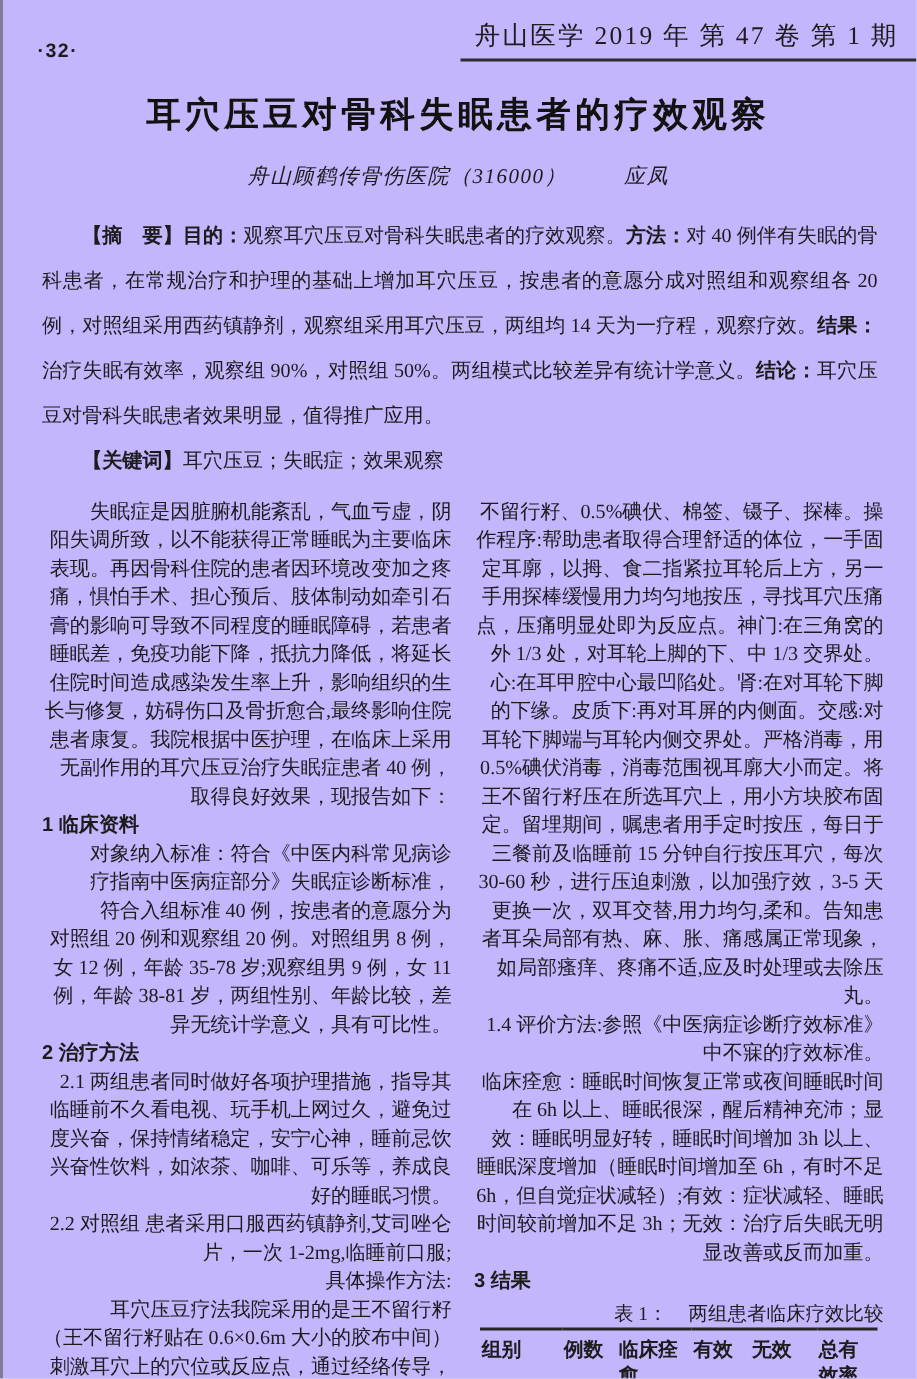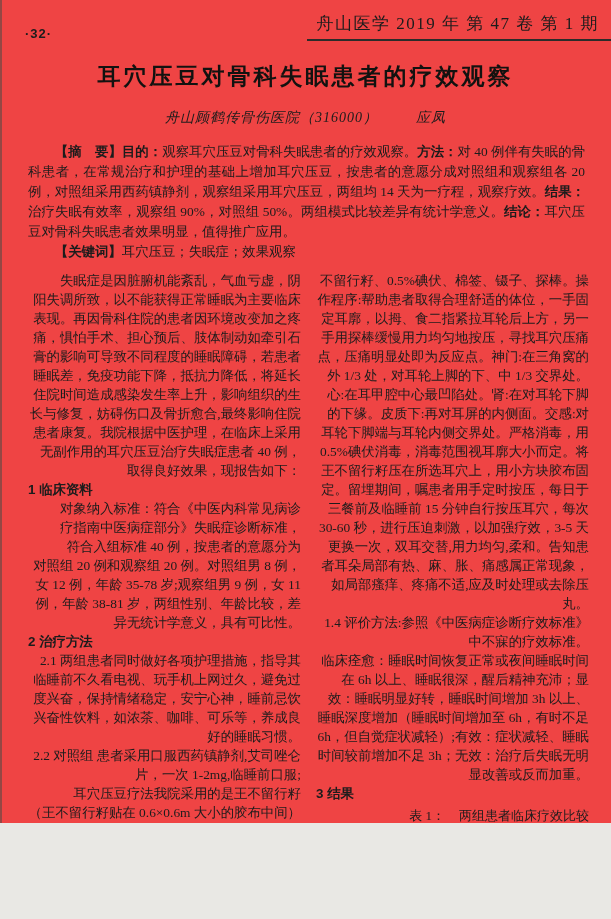--- a/index.html
+++ b/index.html
@@ -3,22 +3,22 @@
 <meta charset="utf-8">
 <style>
   html, body { margin: 0; padding: 0; }
   body {
     width: 611px; height: 919px;
     background: #e9e8e4;
     font-family: "Liberation Serif", "DejaVu Serif", serif;
   }
   .page {
     position: relative;
-    width: 611px; height: 823px;
-    background: #ef4444;
+    width: 611px; height: 919px;
+    background: #c4b5fd;
     color: #1c1c1c;
     overflow: hidden;
     box-sizing: border-box;
   }
   .scan-edge {
     position: absolute; left: 0; top: 0;
     width: 2px; height: 100%;
     background: #4a4a46; opacity: 0.55;
   }
   .page-header {
@@ -44,21 +44,21 @@
     color: #121210;
   }
   .byline {
     margin-top: 17px;
     text-align: center;
     font-size: 14px; font-style: italic; letter-spacing: 1px;
   }
   .byline .author { margin-left: 38px; }
   .abstract {
     margin: 15px 26px 0 28px;
-    font-size: 13.4px; line-height: 20px;
+    font-size: 13.4px; line-height: 30px;
     text-align: justify;
   }
   .abstract p { margin: 0; text-indent: 2em; }
   b.hei, .hei {
     font-family: "Liberation Sans", sans-serif;
     font-weight: bold; font-style: normal;
   }
   .columns {
     display: flex; gap: 15px;
     margin: 9px 22px 0 28px;
@@ -121,20 +121,21 @@
 
   <main class="columns">
     <div class="col">
       <p class="indent">失眠症是因脏腑机能紊乱，气血亏虚，阴阳失调所致，以不能获得正常睡眠为主要临床表现。再因骨科住院的患者因环境改变加之疼痛，惧怕手术、担心预后、肢体制动如牵引石膏的影响可导致不同程度的睡眠障碍，若患者睡眠差，免疫功能下降，抵抗力降低，将延长住院时间造成感染发生率上升，影响组织的生长与修复，妨碍伤口及骨折愈合,最终影响住院患者康复。我院根据中医护理，在临床上采用无副作用的耳穴压豆治疗失眠症患者 40 例，取得良好效果，现报告如下：</p>
       <h3 class="sec">1 临床资料</h3>
       <p class="indent">对象纳入标准：符合《中医内科常见病诊疗指南中医病症部分》失眠症诊断标准，</p>
       <p class="indent">符合入组标准 40 例，按患者的意愿分为对照组 20 例和观察组 20 例。对照组男 8 例，女 12 例，年龄 35-78 岁;观察组男 9 例，女 11 例，年龄 38-81 岁，两组性别、年龄比较，差异无统计学意义，具有可比性。</p>
       <h3 class="sec">2 治疗方法</h3>
       <p class="flush">2.1 两组患者同时做好各项护理措施，指导其临睡前不久看电视、玩手机上网过久，避免过度兴奋，保持情绪稳定，安宁心神，睡前忌饮兴奋性饮料，如浓茶、咖啡、可乐等，养成良好的睡眠习惯。</p>
       <p class="flush">2.2 对照组  患者采用口服西药镇静剂,艾司唑仑片，一次 1-2mg,临睡前口服;</p>
+      <p class="indent">具体操作方法:</p>
       <p class="indent">耳穴压豆疗法我院采用的是王不留行籽（王不留行籽贴在 0.6×0.6m 大小的胶布中间）刺激耳穴上的穴位或反应点，通过经络传导，达到防治疾病目的一种操作方法。耳穴主穴是:神门、皮质下、心、肾、交感，单侧取穴、双耳交替，3 天一换，14 天为一个疗程。具体步骤是:操作前准备，治疗盘、王</p>
 
     </div>
 
     <div class="col">
       <p class="flush">不留行籽、0.5%碘伏、棉签、镊子、探棒。操作程序:帮助患者取得合理舒适的体位，一手固定耳廓，以拇、食二指紧拉耳轮后上方，另一手用探棒缓慢用力均匀地按压，寻找耳穴压痛点，压痛明显处即为反应点。神门:在三角窝的外 1/3 处，对耳轮上脚的下、中 1/3 交界处。心:在耳甲腔中心最凹陷处。肾:在对耳轮下脚的下缘。皮质下:再对耳屏的内侧面。交感:对耳轮下脚端与耳轮内侧交界处。严格消毒，用 0.5%碘伏消毒，消毒范围视耳廓大小而定。将王不留行籽压在所选耳穴上，用小方块胶布固定。留埋期间，嘱患者用手定时按压，每日于三餐前及临睡前 15 分钟自行按压耳穴，每次 30-60 秒，进行压迫刺激，以加强疗效，3-5 天更换一次，双耳交替,用力均匀,柔和。告知患者耳朵局部有热、麻、胀、痛感属正常现象，如局部瘙痒、疼痛不适,应及时处理或去除压丸。</p>
       <p class="flush">1.4 评价方法:参照《中医病症诊断疗效标准》中不寐的疗效标准。</p>
       <p class="flush">临床痊愈：睡眠时间恢复正常或夜间睡眠时间在 6h 以上、睡眠很深，醒后精神充沛；显效：睡眠明显好转，睡眠时间增加 3h 以上、睡眠深度增加（睡眠时间增加至 6h，有时不足 6h，但自觉症状减轻）;有效：症状减轻、睡眠时间较前增加不足 3h；无效：治疗后失眠无明显改善或反而加重。</p>
       <h3 class="sec">3 结果</h3>
 

